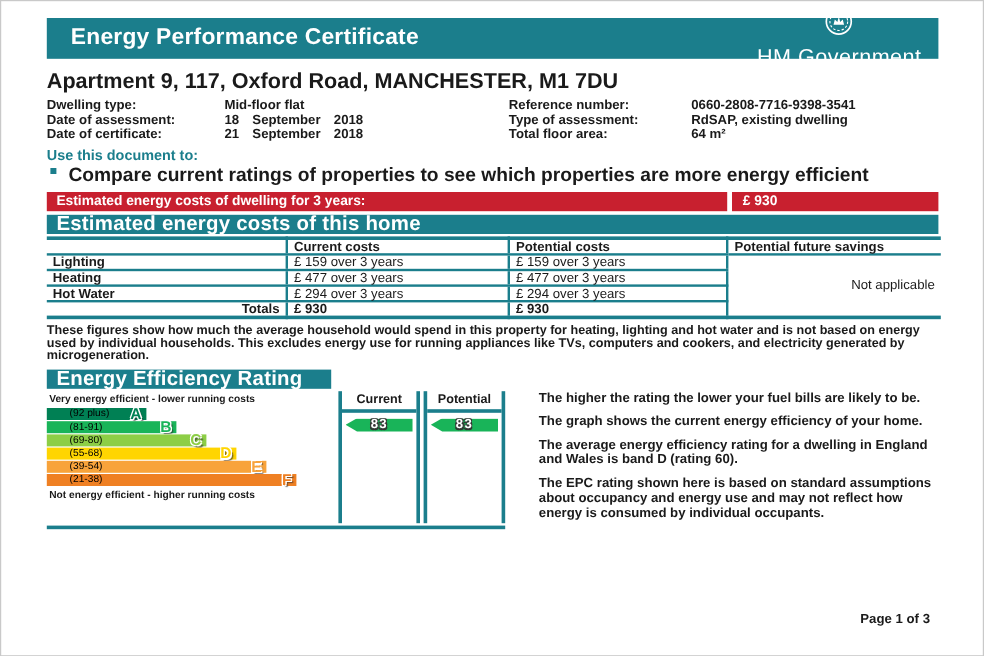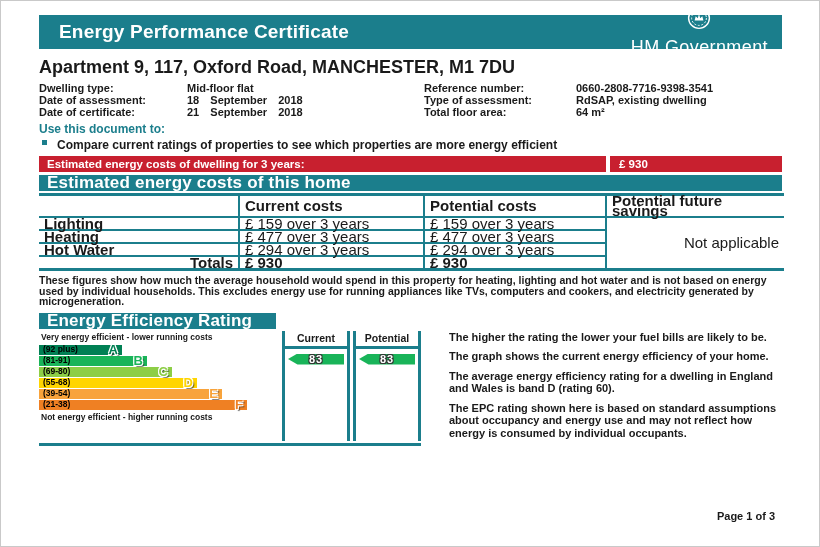--- a/index.html
+++ b/index.html
@@ -26,39 +26,39 @@
   .address{margin-top:8px;font-size:18px;font-weight:bold;}
   .info-grid{display:flex;margin-top:5px;font-size:11px;font-weight:bold;line-height:11px;}
   .info-col-left{width:385px;}
   .info-col-right{flex:1;}
   .info-row{display:flex;margin-bottom:1px;}
   .info-col-left .info-label{width:148px;}
   .info-col-right .info-label{width:152px;}
   .date-val{word-spacing:8px;}
 
   .use-doc-heading{margin-top:3px;color:var(--teal);font-weight:bold;font-size:12px;}
-  .bullet-row{margin-top:2px;display:flex;align-items:flex-start;font-size:12px;font-weight:bold;}
+  .bullet-row{margin-top:2px;display:flex;align-items:flex-start;font-size:16px;font-weight:bold;}
   .bullet{width:5px;height:5px;background:var(--teal);margin:2px 10px 0 3px;flex:0 0 auto;}
 
   
   .cost-banner{display:flex;margin-top:4px;height:16px;}
   .cost-banner-label{width:567px;box-sizing:border-box;background:var(--red);color:#fff;
     font-weight:bold;font-size:11.5px;display:flex;align-items:center;padding-left:8px;}
   .cost-banner-value{flex:1;margin-left:4px;background:var(--red);color:#fff;
     font-weight:bold;font-size:11.5px;display:flex;align-items:center;padding-left:9px;}
 
   
   .section-banner{margin-top:3px;height:16px;background:var(--teal);color:#fff;
     font-weight:bold;font-size:17px;display:flex;align-items:center;padding-left:8px;
     box-sizing:border-box;letter-spacing:.2px;}
 
   
   table.costs-table{width:745px;border-collapse:collapse;margin-top:2px;
     border-top:3px solid var(--teal);border-bottom:3px solid var(--teal);
-    font-size:15px;table-layout:fixed;}
+    font-size:11px;table-layout:fixed;}
   table.costs-table td{padding:0 5px;height:11px;line-height:10px;vertical-align:middle;
     border-bottom:2px solid var(--teal);}
   table.costs-table td + td{border-left:2px solid var(--teal);}
   table.costs-table tr.thead td{font-weight:bold;}
   table.costs-table tr.last td{border-bottom:none;}
   td.row-label{font-weight:bold;}
   td.totals-label{font-weight:bold;text-align:right;}
   td.totals-val{font-weight:bold;}
   td.savings-cell{text-align:right;font-weight:normal;border-bottom:none;}
 
@@ -68,21 +68,21 @@
   .eer-banner{width:237px;}
   .eer-body{display:flex;margin-top:2px;}
   .eer-graph{display:flex;align-items:stretch;border-bottom:3px solid var(--teal);
     padding-bottom:2px;}
   .eer-left{width:240px;}
   .eer-caption{font-size:8.5px;font-weight:bold;line-height:9px;}
   .eer-caption-top{margin:2px 0 3px 2px;}
   .eer-caption-bottom{margin:3px 0 0 2px;}
   .band-row{height:10px;margin-bottom:1px;}
   .band-bar{height:10px;position:relative;display:flex;align-items:center;}
-  .band-range{font-size:8.5px;font-weight:bold;padding-left:4px;line-height:9px;color:#000;}
+  .band-range{font-size:8.5px;font-weight:normal;padding-left:19px;line-height:9px;color:#000;}
   .band-letter{position:absolute;right:4px;top:-2px;font-size:13px;line-height:13px;font-weight:bold;
     text-shadow:-1px -1px 0 #fff,1px -1px 0 #fff,-1px 1px 0 #fff,1px 1px 0 #fff,2px 2px 1px rgba(40,40,40,.65);}
   .eer-col{width:62px;margin-left:3px;border-left:3px solid var(--teal);
     border-right:3px solid var(--teal);position:relative;box-sizing:content-box;}
   .eer-col-header{font-size:10.5px;font-weight:bold;text-align:center;
     border-bottom:3px solid var(--teal);padding:1px 0 2px;}
   .rating-arrow{position:absolute;left:3px;right:3px;height:11px;
     clip-path:polygon(0 50%,17% 0,100% 0,100% 100%,17% 100%);
     display:flex;align-items:center;justify-content:center;}
   .rating-num{font-size:11px;font-weight:bold;color:#fff;letter-spacing:1px;

